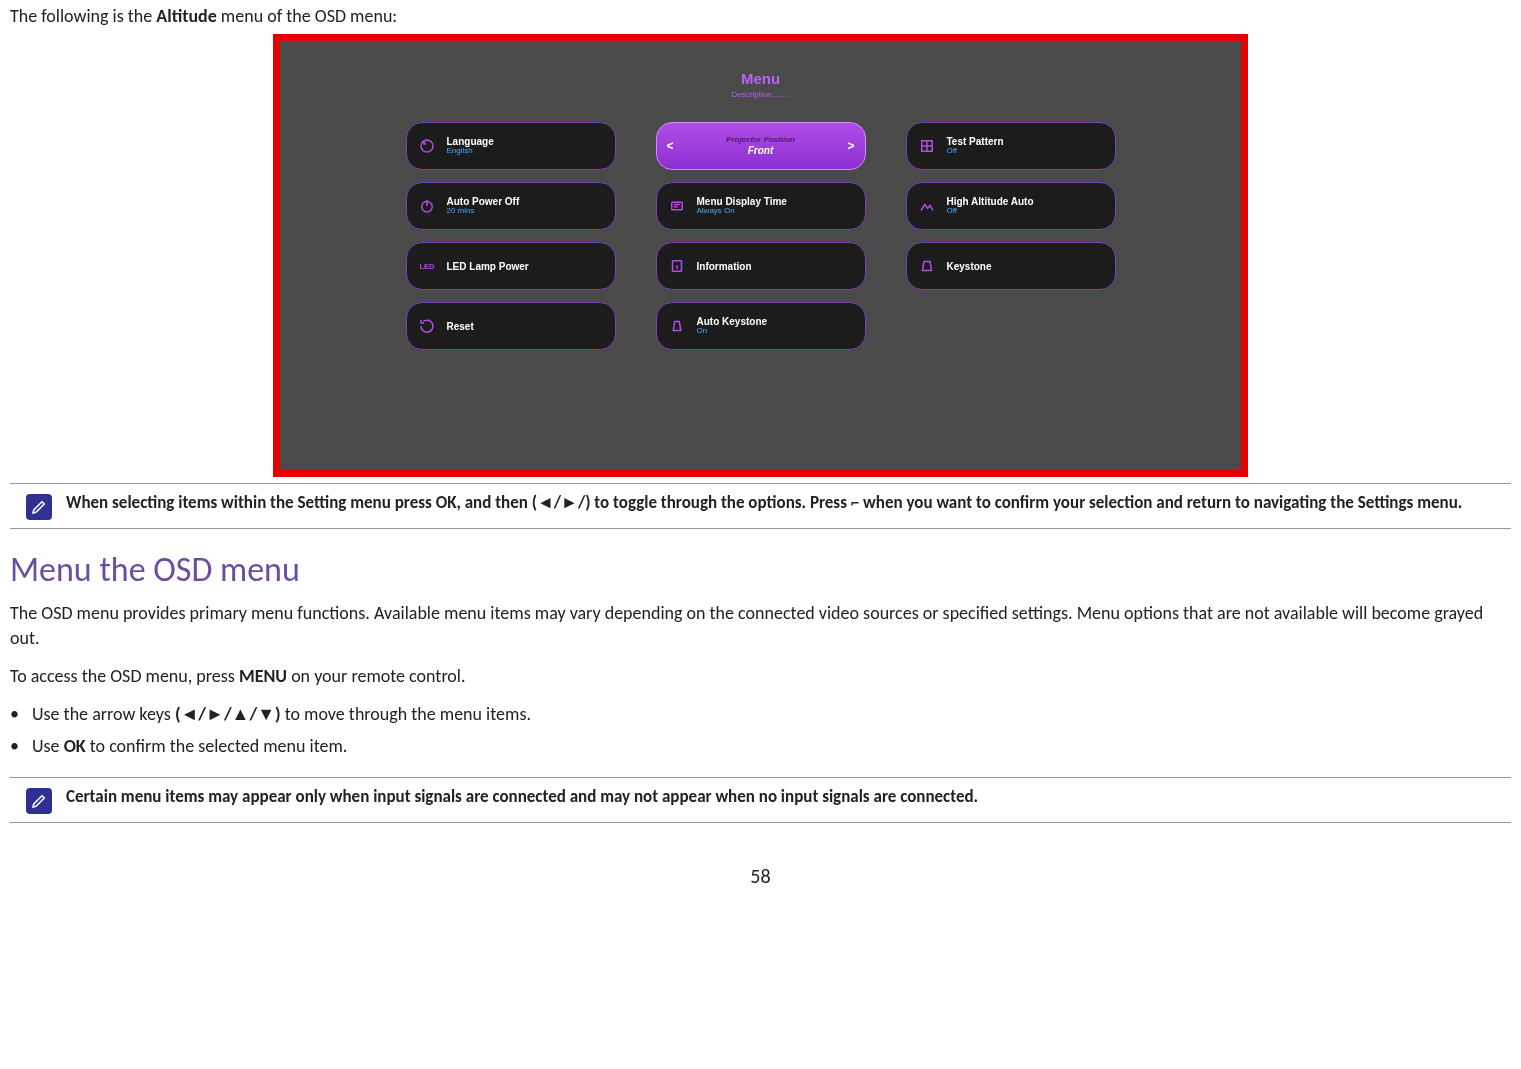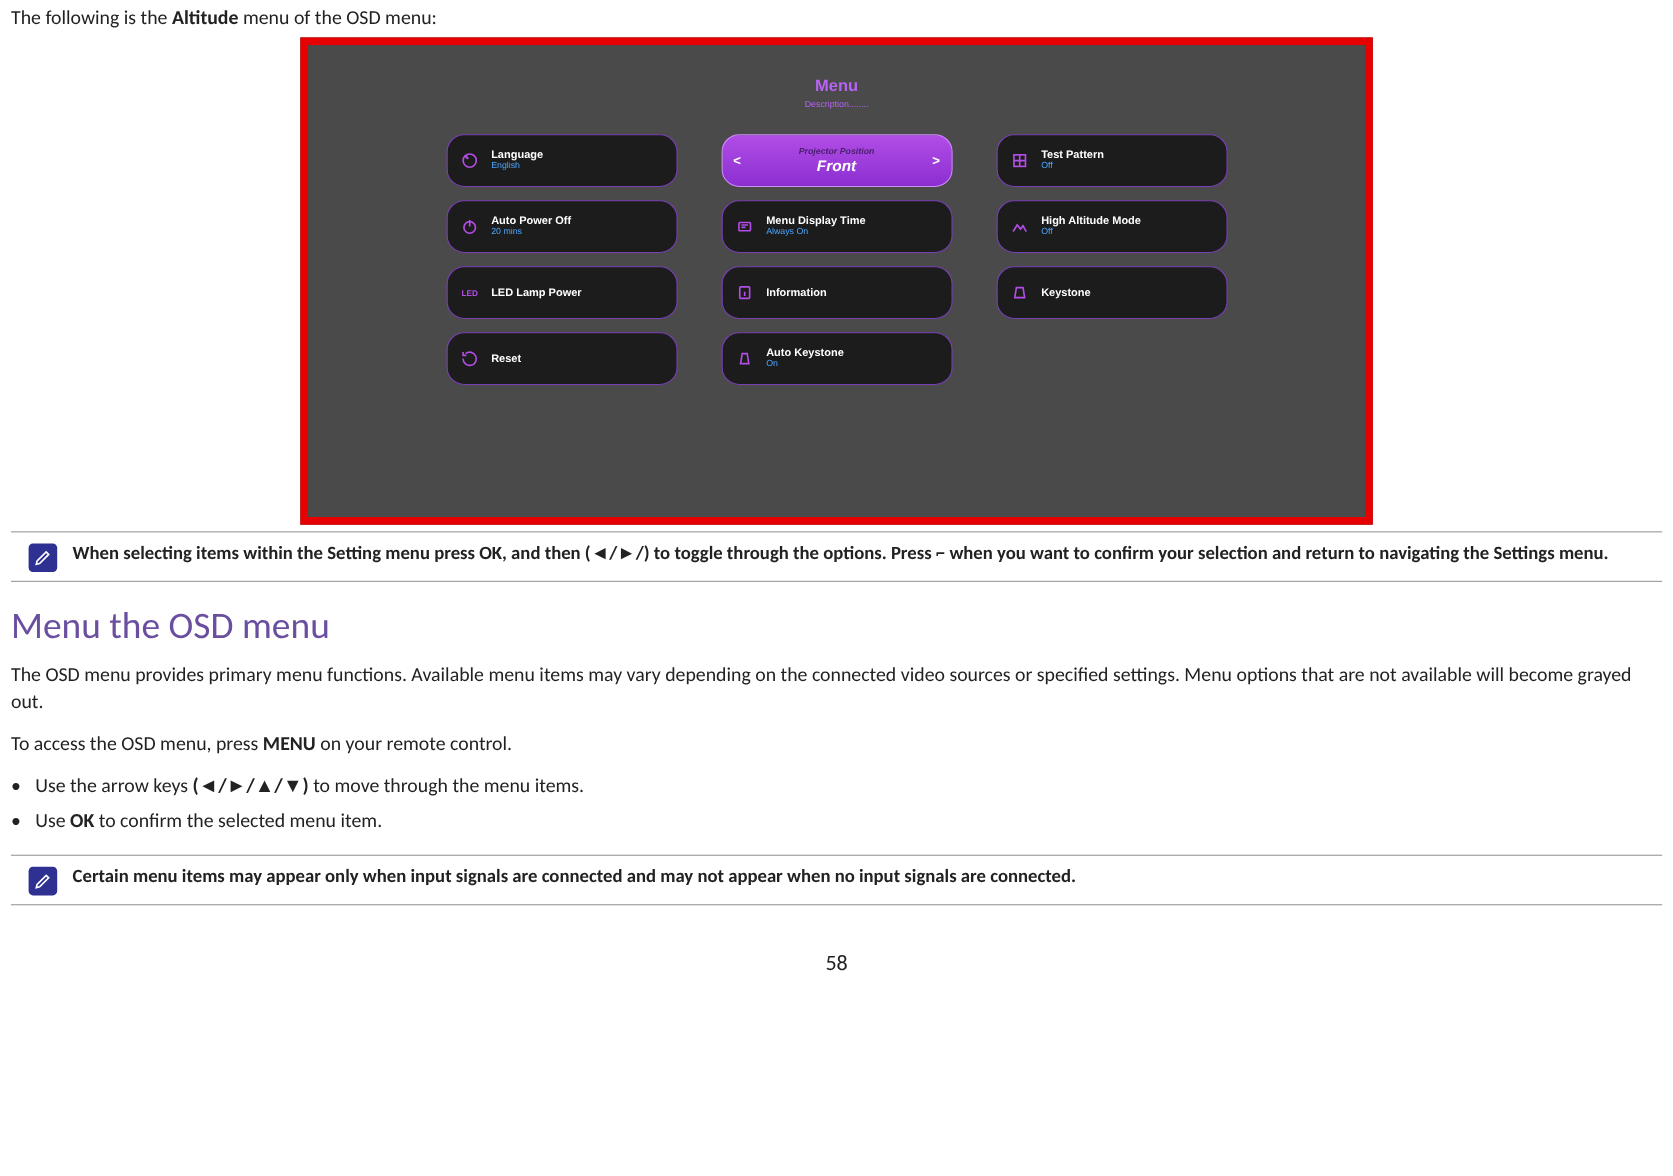--- a/index.html
+++ b/index.html
@@ -66,21 +66,21 @@
     position: relative;
   }
   .osd-item.selected {
     background: linear-gradient(#b24de6,#8b2fd1);
     border-color: #d08bff;
   }
   .osd-item .labels { display: flex; flex-direction: column; line-height: 1.1; }
   .osd-item .label { font-weight: bold; }
   .osd-item .value { color: #4aa6ff; font-size: 8px; }
   .osd-item.selected .label { color: #4a1e6b; font-size:8px; }
-  .osd-item.selected .value { color: #fff; font-size: 14px; font-weight:bold; text-align:center; }
+  .osd-item.selected .value { color: #fff; font-size: 10px; font-weight:bold; text-align:center; }
   .osd-item.selected .labels { flex: 1; align-items: center; font-style: italic; }
   .osd-item .icon {
     width: 20px; height: 20px;
     display: flex; align-items: center; justify-content: center;
     color: #b24de6;
     flex: 0 0 20px;
   }
   .osd-item .icon svg { width: 18px; height: 18px; }
   .osd-item.selected .arrow {
     color: #fff; font-weight: bold; font-size: 12px;
@@ -250,21 +250,21 @@
             <span class="value">Off</span>
           </div>
         </div>
         <div class="osd-item">
           <span class="icon">
               <svg viewBox="0 0 24 24" fill="none" stroke="currentColor" stroke-width="2">
                 <polyline points="4 18 9 10 13 15 16 11 20 18"></polyline>
               </svg>
             </span>
           <div class="labels">
-            <span class="label">High Altitude Mode</span>
+            <span class="label">High Altitude Auto</span>
             <span class="value">Off</span>
           </div>
         </div>
         <div class="osd-item">
           <span class="icon">
               <svg viewBox="0 0 24 24" fill="none" stroke="currentColor" stroke-width="2">
                 <polygon points="6 18 18 18 16 6 8 6"></polygon>
               </svg>
             </span>
           <div class="labels">

